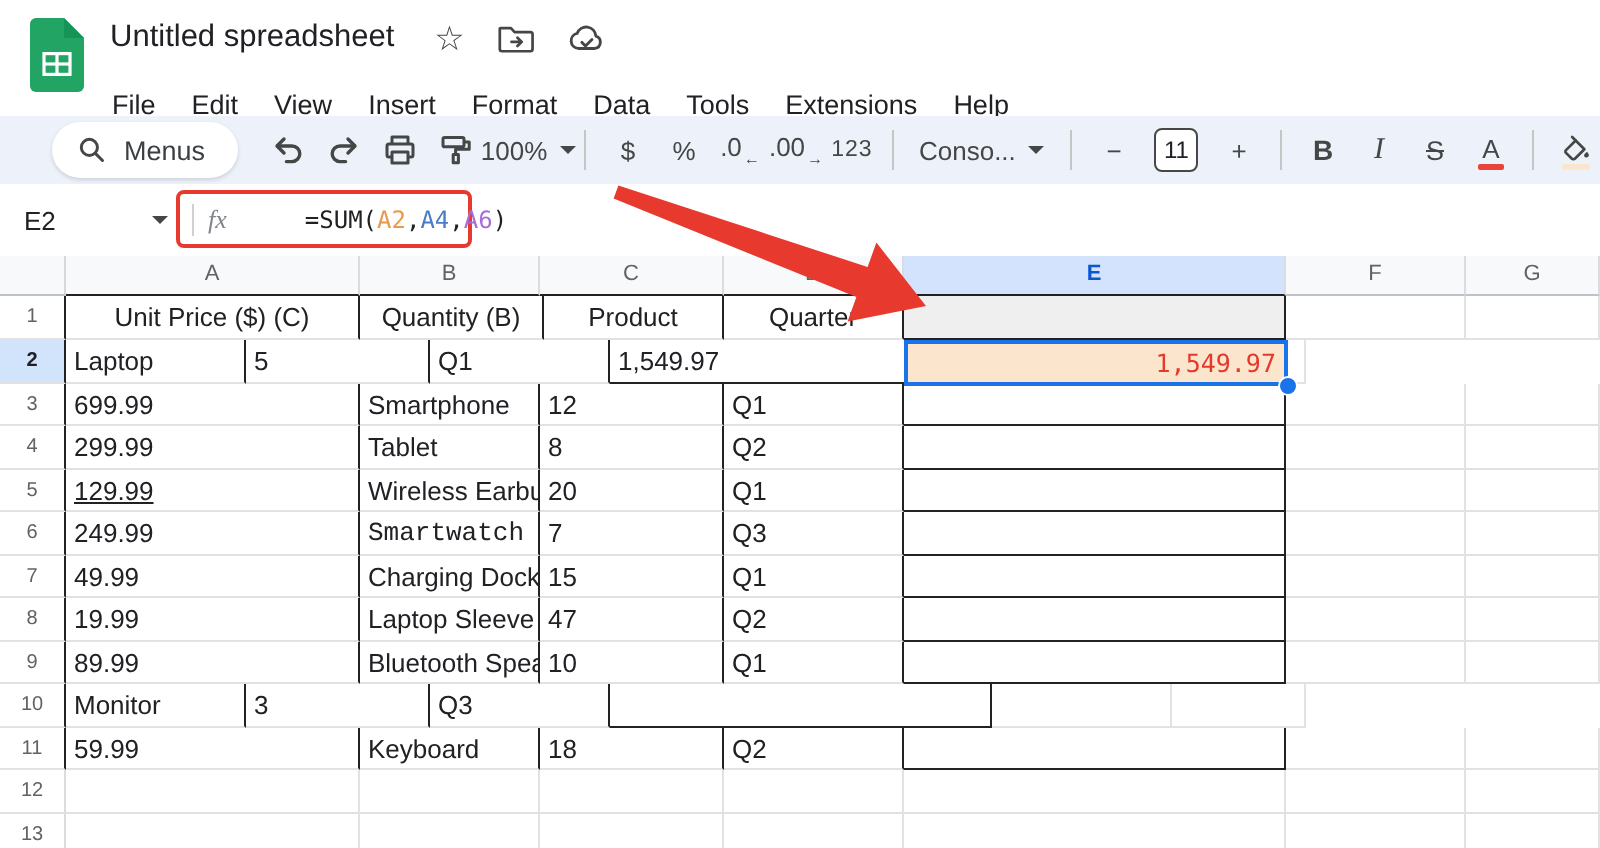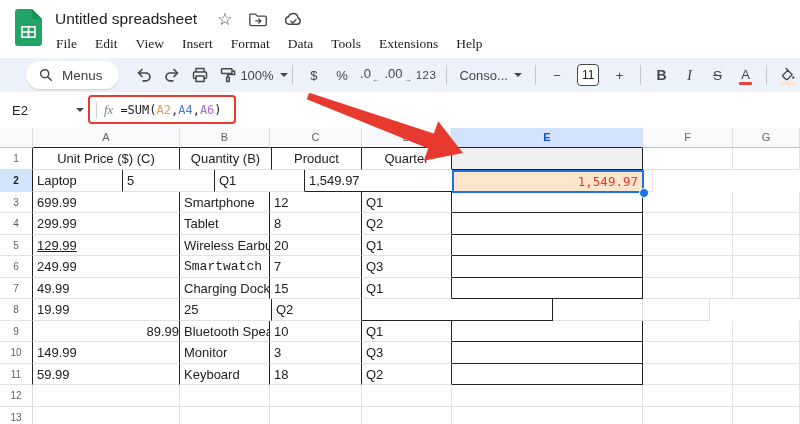--- a/index.html
+++ b/index.html
@@ -6,21 +6,21 @@
   .stage{position:relative;width:800px;height:424px;overflow:hidden;background:#fff;
          font-family:"Liberation Sans",sans-serif;-webkit-font-smoothing:antialiased;}
 
   
   .header{position:absolute;top:0;left:0;right:0;height:58px;background:#fff;}
   .logo{position:absolute;left:15px;top:9px;}
   .title-row{position:absolute;left:55px;top:10px;display:flex;align-items:center;}
   .doc-title{font-size:15.5px;color:#202124;margin-right:20px;}
   .title-icons{display:flex;align-items:center;gap:17px;color:#444746;}
   .star{font-size:17px;line-height:17px;color:#444746;}
-  .menu-bar{position:absolute;left:47px;top:33px;display:flex;font-family:Liberation Serif, serif;}
+  .menu-bar{position:absolute;left:47px;top:42px;display:flex;}
   .menu-item{padding:0 9px;font-size:13.5px;color:#202124;height:21px;line-height:21px;border-radius:4px;cursor:default;}
 
   
   .toolbar{position:absolute;top:58px;left:0;right:0;height:34px;background:var(--toolbar-bg,#edf2fa);
            display:flex;align-items:center;padding-left:26px;gap:3px;}
   .menus-pill{height:28px;background:#fff;border-radius:14px;display:flex;align-items:center;gap:9px;
               padding:0 16px 0 13px;font-size:13.5px;color:#3c4043;box-shadow:0 1px 2px rgba(0,0,0,.14);margin-right:10px;}
   .tb-btn{height:26px;min-width:25px;display:flex;align-items:center;justify-content:center;
           color:#444746;font-size:13px;border-radius:4px;position:relative;}
   .tb-sep{width:1px;height:20px;background:#c4c7c5;margin:0 5px;flex:none;}
@@ -42,21 +42,21 @@
   .peachbar{width:14px;height:3px;background:#fce5cd;border-radius:1px;}
 
   
   .formula-bar{position:absolute;top:92px;left:0;right:0;height:36px;background:#fff;}
   .namebox{position:absolute;left:0;top:4px;width:72px;height:28px;display:flex;align-items:center;
            justify-content:space-between;padding:0 12px 0 12px;font-size:13px;color:#202124;}
   .fx-redbox{position:absolute;left:88px;top:3px;width:148px;height:29px;border:2px solid var(--annotation-red,#e8392e);
              border-radius:4px;box-sizing:border-box;display:flex;align-items:center;background:#fff;}
   .fsep{width:1px;height:16px;background:#d0d0d0;margin:0 7px 0 6px;flex:none;}
   .fx{font-style:italic;font-family:"Liberation Serif",serif;font-size:13px;color:#80868b;margin-right:7px;}
-  .formula-text{font-family:"DejaVu Sans Mono",monospace;font-size:12px;white-space:nowrap;}
+  .formula-text{font-family:"DejaVu Sans Mono",monospace;font-size:12px;white-space:nowrap;margin-left:32px;}
 
   
   .grid{position:absolute;left:0;top:128px;width:800px;height:296px;overflow:hidden;background:#fff;
         font-size:13px;color:#202124;z-index:1;}
   .grow{display:flex;}
   .ch{height:20px;}
   .r{height:21.5px;}
   .r1{height:22px;}
   .cell,.rowhead,.colhead,.corner{box-sizing:border-box;flex:none;overflow:hidden;white-space:nowrap;}
   .corner{width:33px;background:#f8f9fa;border-right:1px solid #d5d8dc;border-bottom:1px solid #bfc3c7;}
@@ -314,39 +314,39 @@
         <div class="cell dv" style="width: 90px;">Charging Dock</div>
         <div class="cell dv" style="width: 92px;">15</div>
         <div class="cell dv" style="width: 90px;">Q1</div>
         <div class="cell dv db" style="width: 191px;"></div>
         <div class="cell" style="width: 90px;"></div>
         <div class="cell" style="width: 67px;"></div>
       </div>
       <div class="grow r">
         <div class="rowhead dv">8</div>
         <div class="cell dv" style="width: 147px;">19.99</div>
-        <div class="cell dv" style="width: 92px;">25</div>
+        <div class="cell dv" style="width: 90px;">Laptop Sleeve</div>
+        <div class="cell dv" style="width: 92px;">47</div>
         <div class="cell dv" style="width: 90px;">Q2</div>
         <div class="cell dv db" style="width: 191px;"></div>
         <div class="cell" style="width: 90px;"></div>
         <div class="cell" style="width: 67px;"></div>
       </div>
       <div class="grow r">
         <div class="rowhead dv">9</div>
-        <div class="cell dv" style="width: 147px; text-align: right;">89.99</div>
+        <div class="cell dv" style="width: 147px;">89.99</div>
         <div class="cell dv" style="width: 90px;">Bluetooth Speaker</div>
         <div class="cell dv" style="width: 92px;">10</div>
         <div class="cell dv" style="width: 90px;">Q1</div>
         <div class="cell dv db" style="width: 191px;"></div>
         <div class="cell" style="width: 90px;"></div>
         <div class="cell" style="width: 67px;"></div>
       </div>
       <div class="grow r">
         <div class="rowhead dv">10</div>
-        <div class="cell dv" style="width: 147px;">149.99</div>
         <div class="cell dv" style="width: 90px;">Monitor</div>
         <div class="cell dv" style="width: 92px;">3</div>
         <div class="cell dv" style="width: 90px;">Q3</div>
         <div class="cell dv db" style="width: 191px;"></div>
         <div class="cell" style="width: 90px;"></div>
         <div class="cell" style="width: 67px;"></div>
       </div>
       <div class="grow r">
         <div class="rowhead dv">11</div>
         <div class="cell dv" style="width: 147px;">59.99</div>

